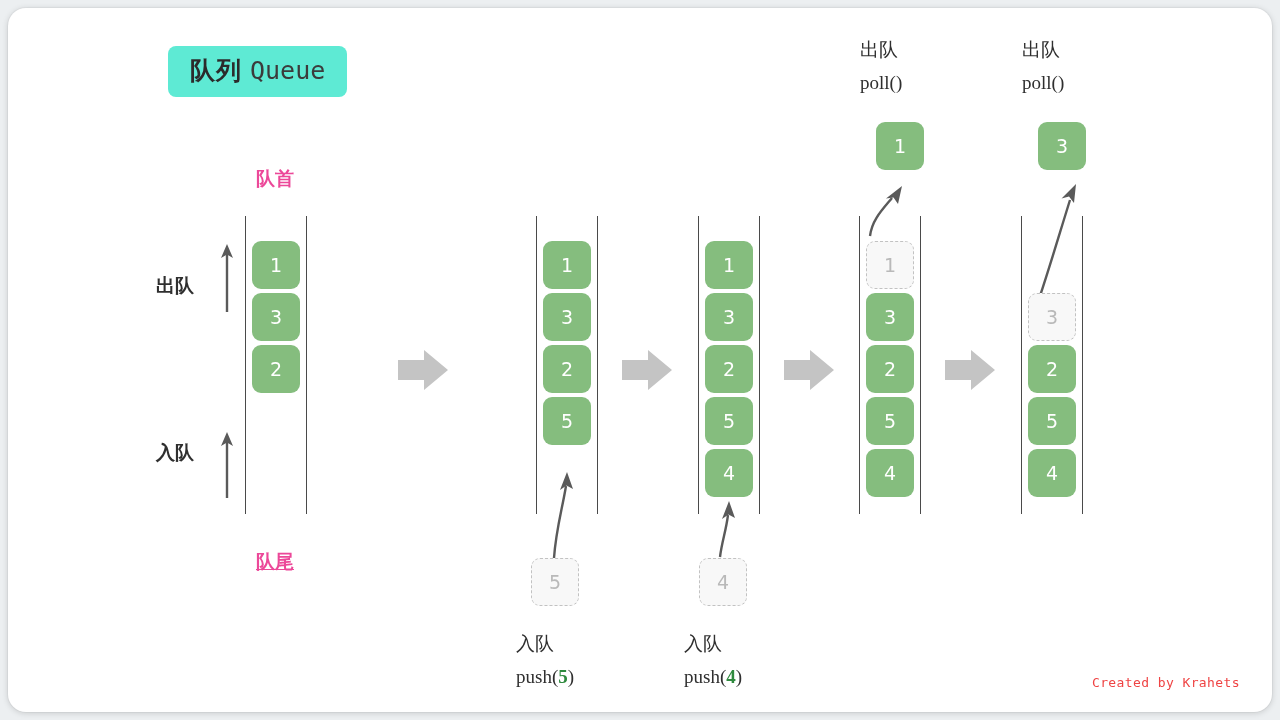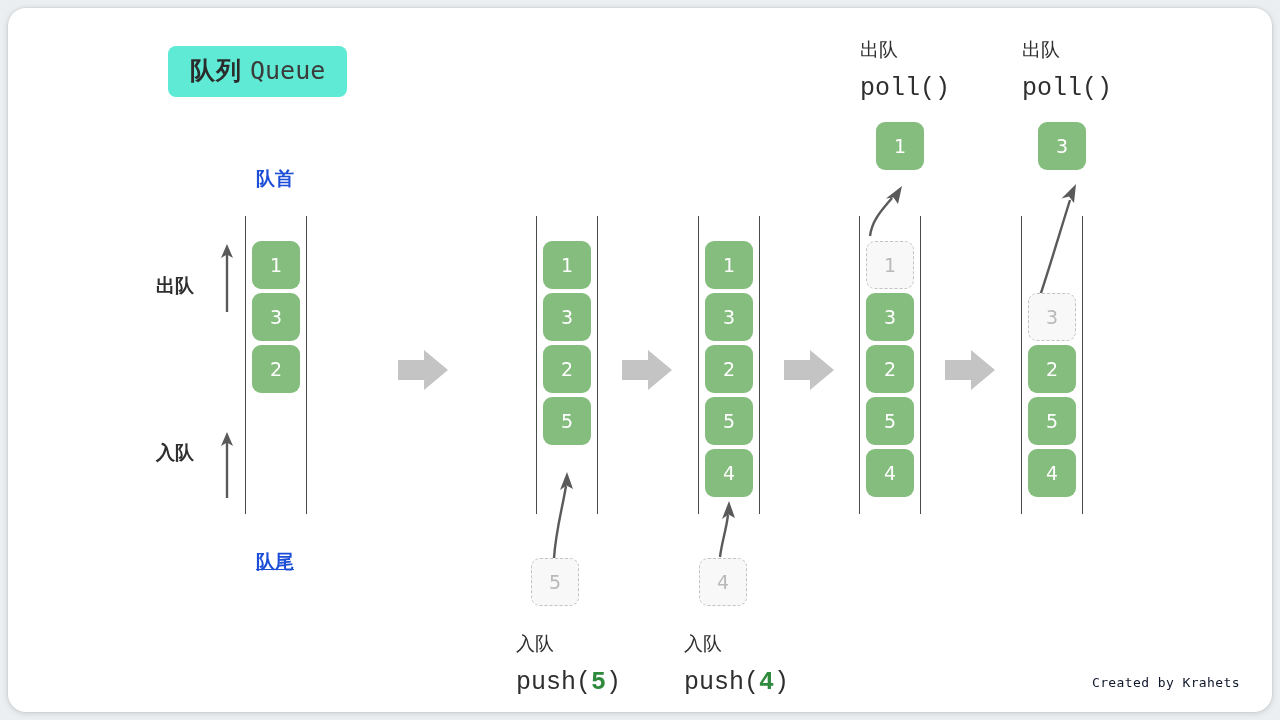--- a/index.html
+++ b/index.html
@@ -20,21 +20,21 @@
     position:absolute;left:160px;top:38px;
     background:#5eead4;border-radius:8px;
     padding:12px 22px 14px 22px;
     white-space:nowrap;line-height:1;
   }
   .title-cn{font-size:25px;font-weight:bold;color:#2b2b2b;letter-spacing:1px;}
   .title-en{font-size:25px;color:#3b3b3b;font-family:"DejaVu Sans Mono","Liberation Mono",monospace;margin-left:8px;}
 
   
   .col-label{
-    position:absolute;font-size:19px;font-weight:bold;color:#1d4ed8;
+    position:absolute;font-size:19px;font-weight:bold;color:#ec4899;
     text-align:center;white-space:nowrap;
   }
 
   
   .queue{position:absolute;}
   .rail{position:absolute;top:0;width:0;border-left:1.6px solid #4a4a4a;}
   .rail.left{left:0;}
   .rail.right{right:0;}
   .slots{position:absolute;left:7px;top:25px;}
   .box{
@@ -63,27 +63,27 @@
   }
 
   
   .step-arrow{position:absolute;}
 
   
   .op-caption{
     position:absolute;font-size:19px;color:#2f2f2f;line-height:1.72;white-space:nowrap;
   }
   .op-caption .cn{font-family:"Liberation Sans","DejaVu Sans",sans-serif;}
-  .op-caption .code{font-family:Liberation Mono, monospace;font-size:25px;}
+  .op-caption .code{font-family:Liberation Serif, serif;font-size:19px;}
   .op-caption .arg{color:#2f8a3e;font-weight:bold;}
 
   
   .credit{
     position:absolute;right:32px;bottom:22px;
-    font-size:13px;color:#0f172a;letter-spacing:.4px;
+    font-size:13px;color:#ef4444;letter-spacing:.4px;
     font-family:"DejaVu Sans Mono","Liberation Mono",monospace;
   }
   svg{overflow:visible;}
 </style>
 </head>
 <body>
 
 <div class="card">
  <div class="stage">
 

